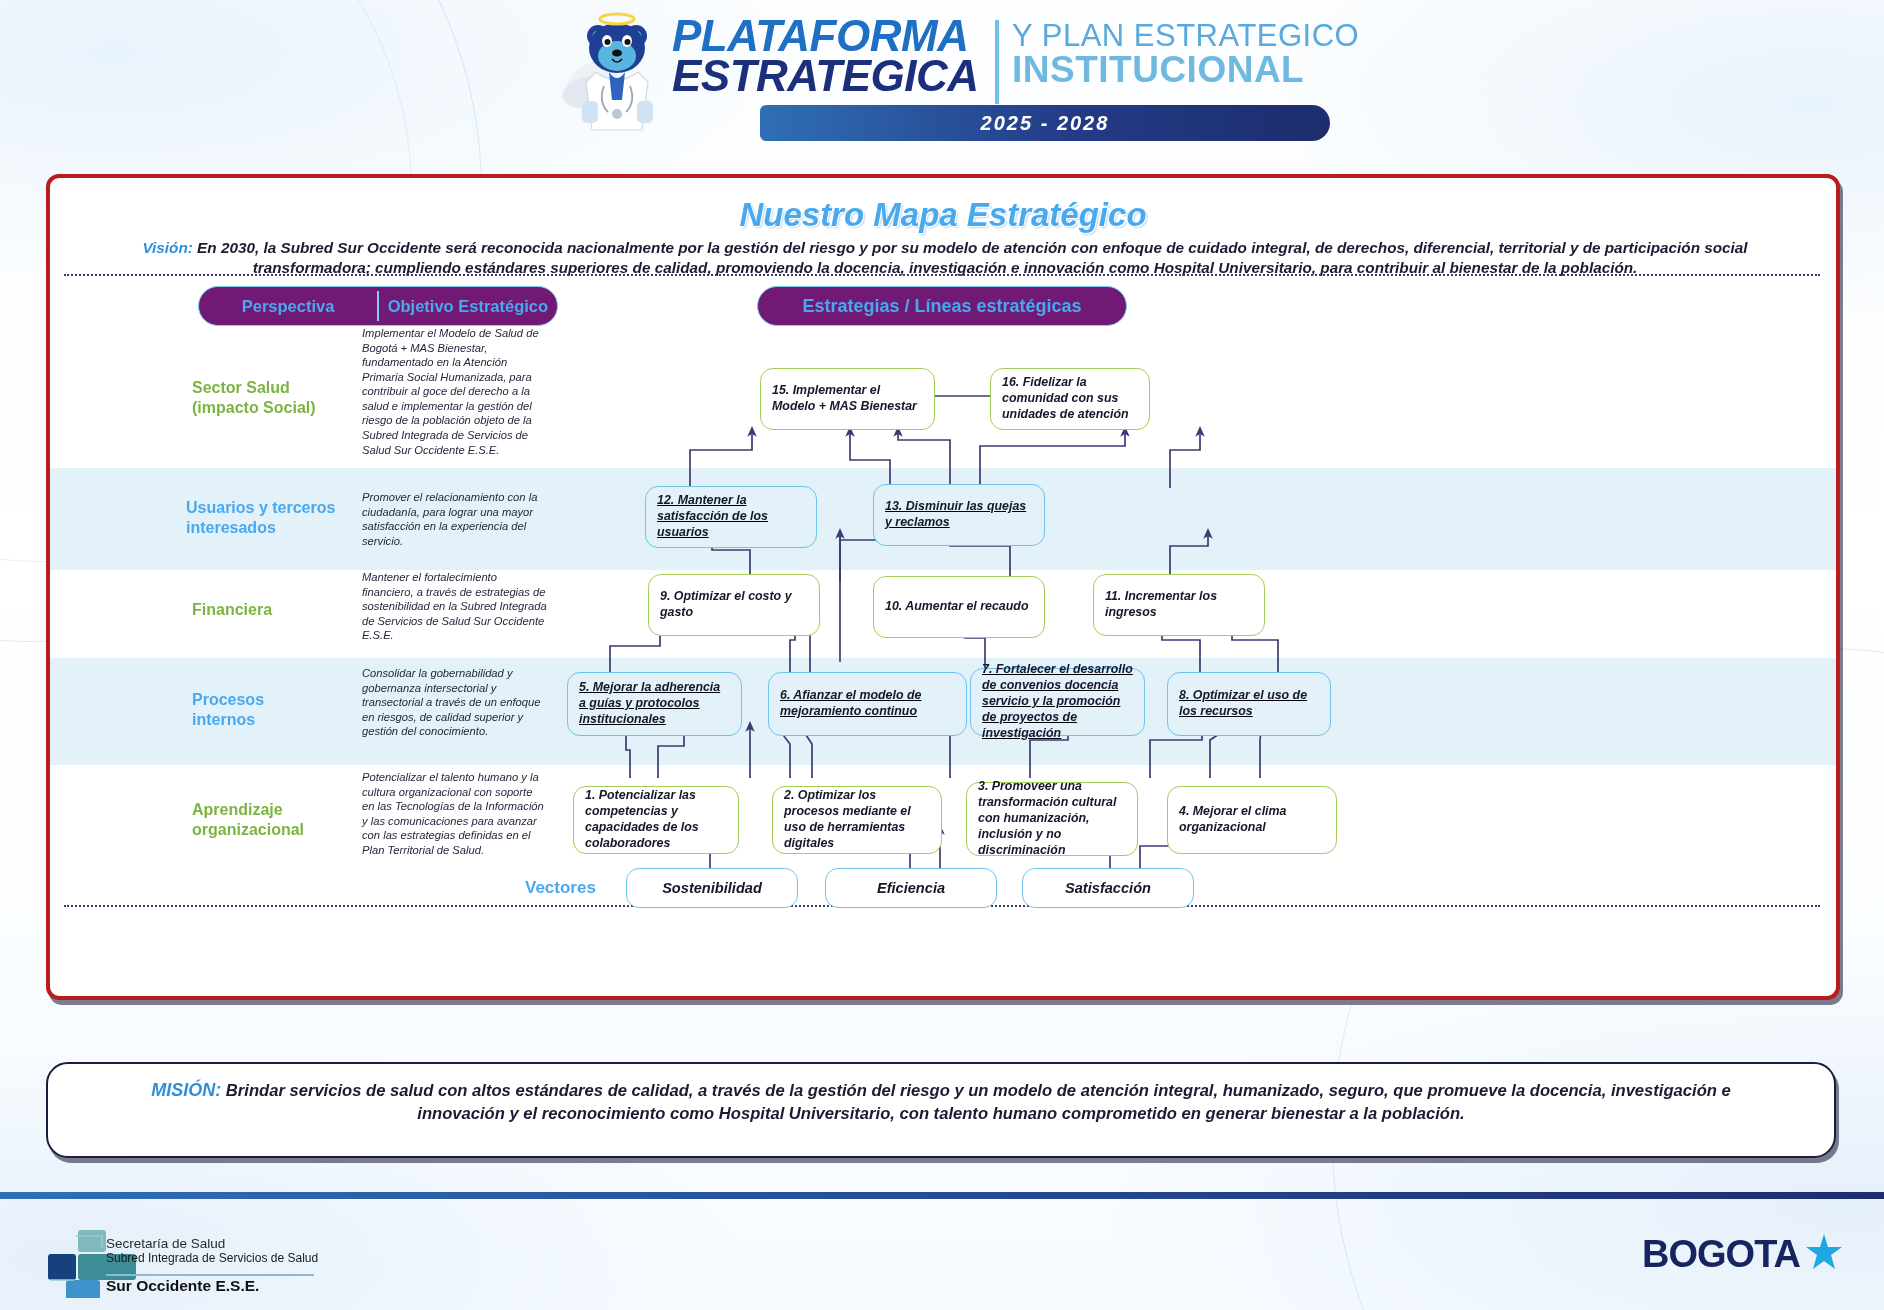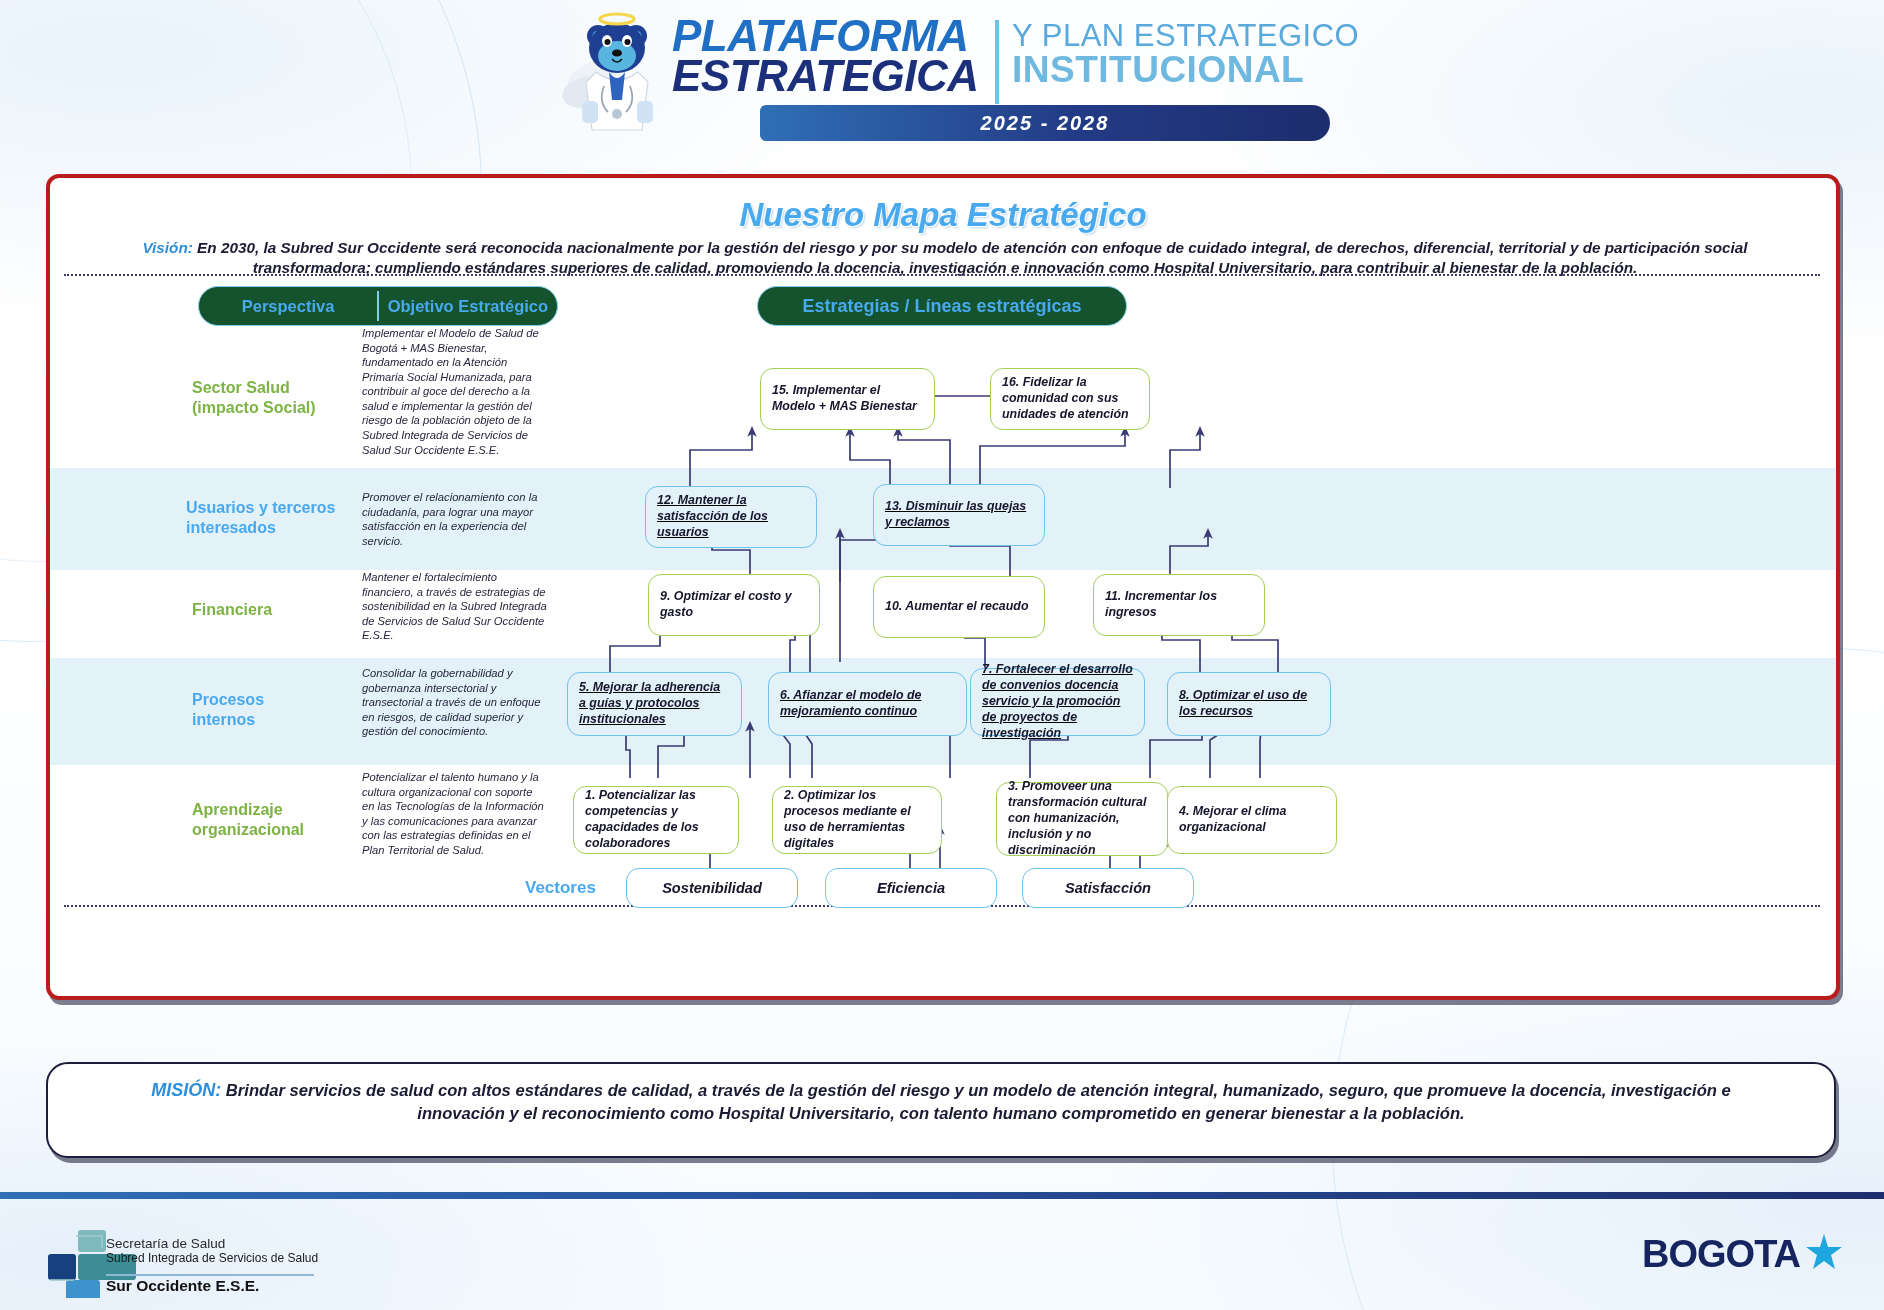--- a/index.html
+++ b/index.html
@@ -50,21 +50,21 @@
     font-size:33px;font-weight:bold;font-style:italic;color:#49a9ef;
     text-shadow:1px 1px 0 #ffffff, 2px 2px 2px rgba(70,140,200,.35);}
 
   #vision{position:absolute;left:70px;top:60px;width:1650px;text-align:center;
     font-size:15.3px;font-style:italic;font-weight:bold;color:#1b1b33;line-height:1.33;}
   #vision b{color:#2e8fd8;}
 
   .dotline{position:absolute;height:0;border-top:2px dotted #3a3a6e;}
 
   
-  .pill{position:absolute;border:1.6px solid #7fd0ef;border-radius:30px;background:#14532d;
+  .pill{position:absolute;border:1.6px solid #7fd0ef;border-radius:30px;background:#701a75;
     display:flex;align-items:center;justify-content:center;}
   #pill-persp{left:148px;top:238px;width:358px;height:38px;}
   #pill-persp .half{flex:1;text-align:center;font-size:16.5px;font-weight:bold;color:#49a9ef;}
   #pill-persp .vdiv{width:1.6px;height:30px;background:#7fd0ef;}
   #pill-strat{left:707px;top:238px;width:368px;height:38px;}
   #pill-strat span{font-size:18px;font-weight:bold;color:#49a9ef;}
 
   
   .band{position:absolute;left:0;width:1786px;background:#e3f1f8;}
 
@@ -283,21 +283,21 @@
   <div class="sbox blue" style="left:1117px;top:494px;width:164px;height:64px;">
     <span>8. Optimizar el uso de los recursos</span>
   </div>
 
   <div class="sbox green" style="left:523px;top:608px;width:166px;height:68px;">
     <span>1. Potencializar las competencias y capacidades de los colaboradores</span>
   </div>
   <div class="sbox green" style="left:722px;top:608px;width:170px;height:68px;">
     <span>2. Optimizar los procesos mediante el uso de herramientas digitales</span>
   </div>
-  <div class="sbox green" style="left:946px;top:604px;width:172px;height:74px;">
+  <div class="sbox green" style="left:916px;top:604px;width:172px;height:74px;">
     <span>3. Promoveer  una transformación cultural con  humanización, inclusión y no discriminación</span>
   </div>
   <div class="sbox green" style="left:1117px;top:608px;width:170px;height:68px;">
     <span>4. Mejorar el clima organizacional</span>
   </div>
 
   <div id="vectores-label" style="left:475px;top:700px;">Vectores</div>
   <div class="sbox vec" style="left:576px;top:690px;width:172px;height:40px;">
     <span>Sostenibilidad</span>
   </div>

